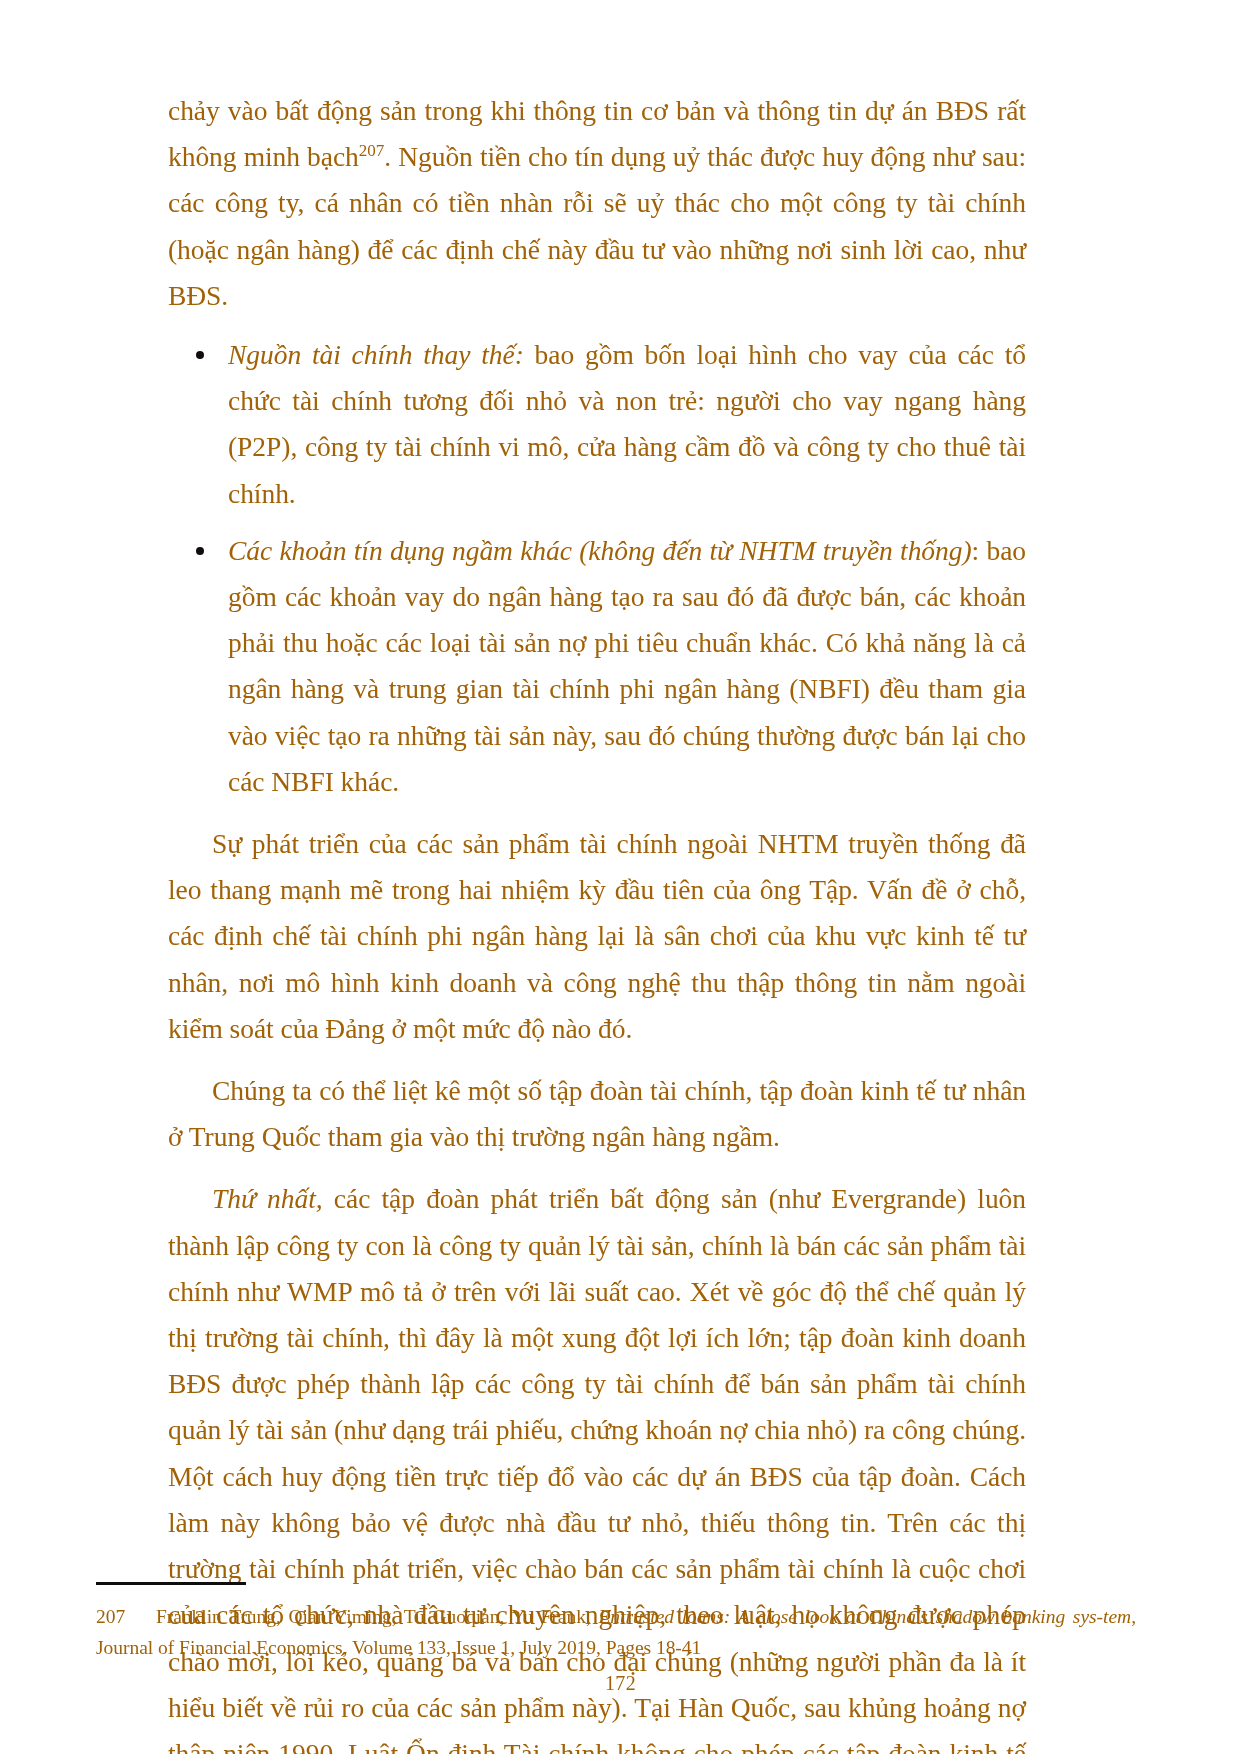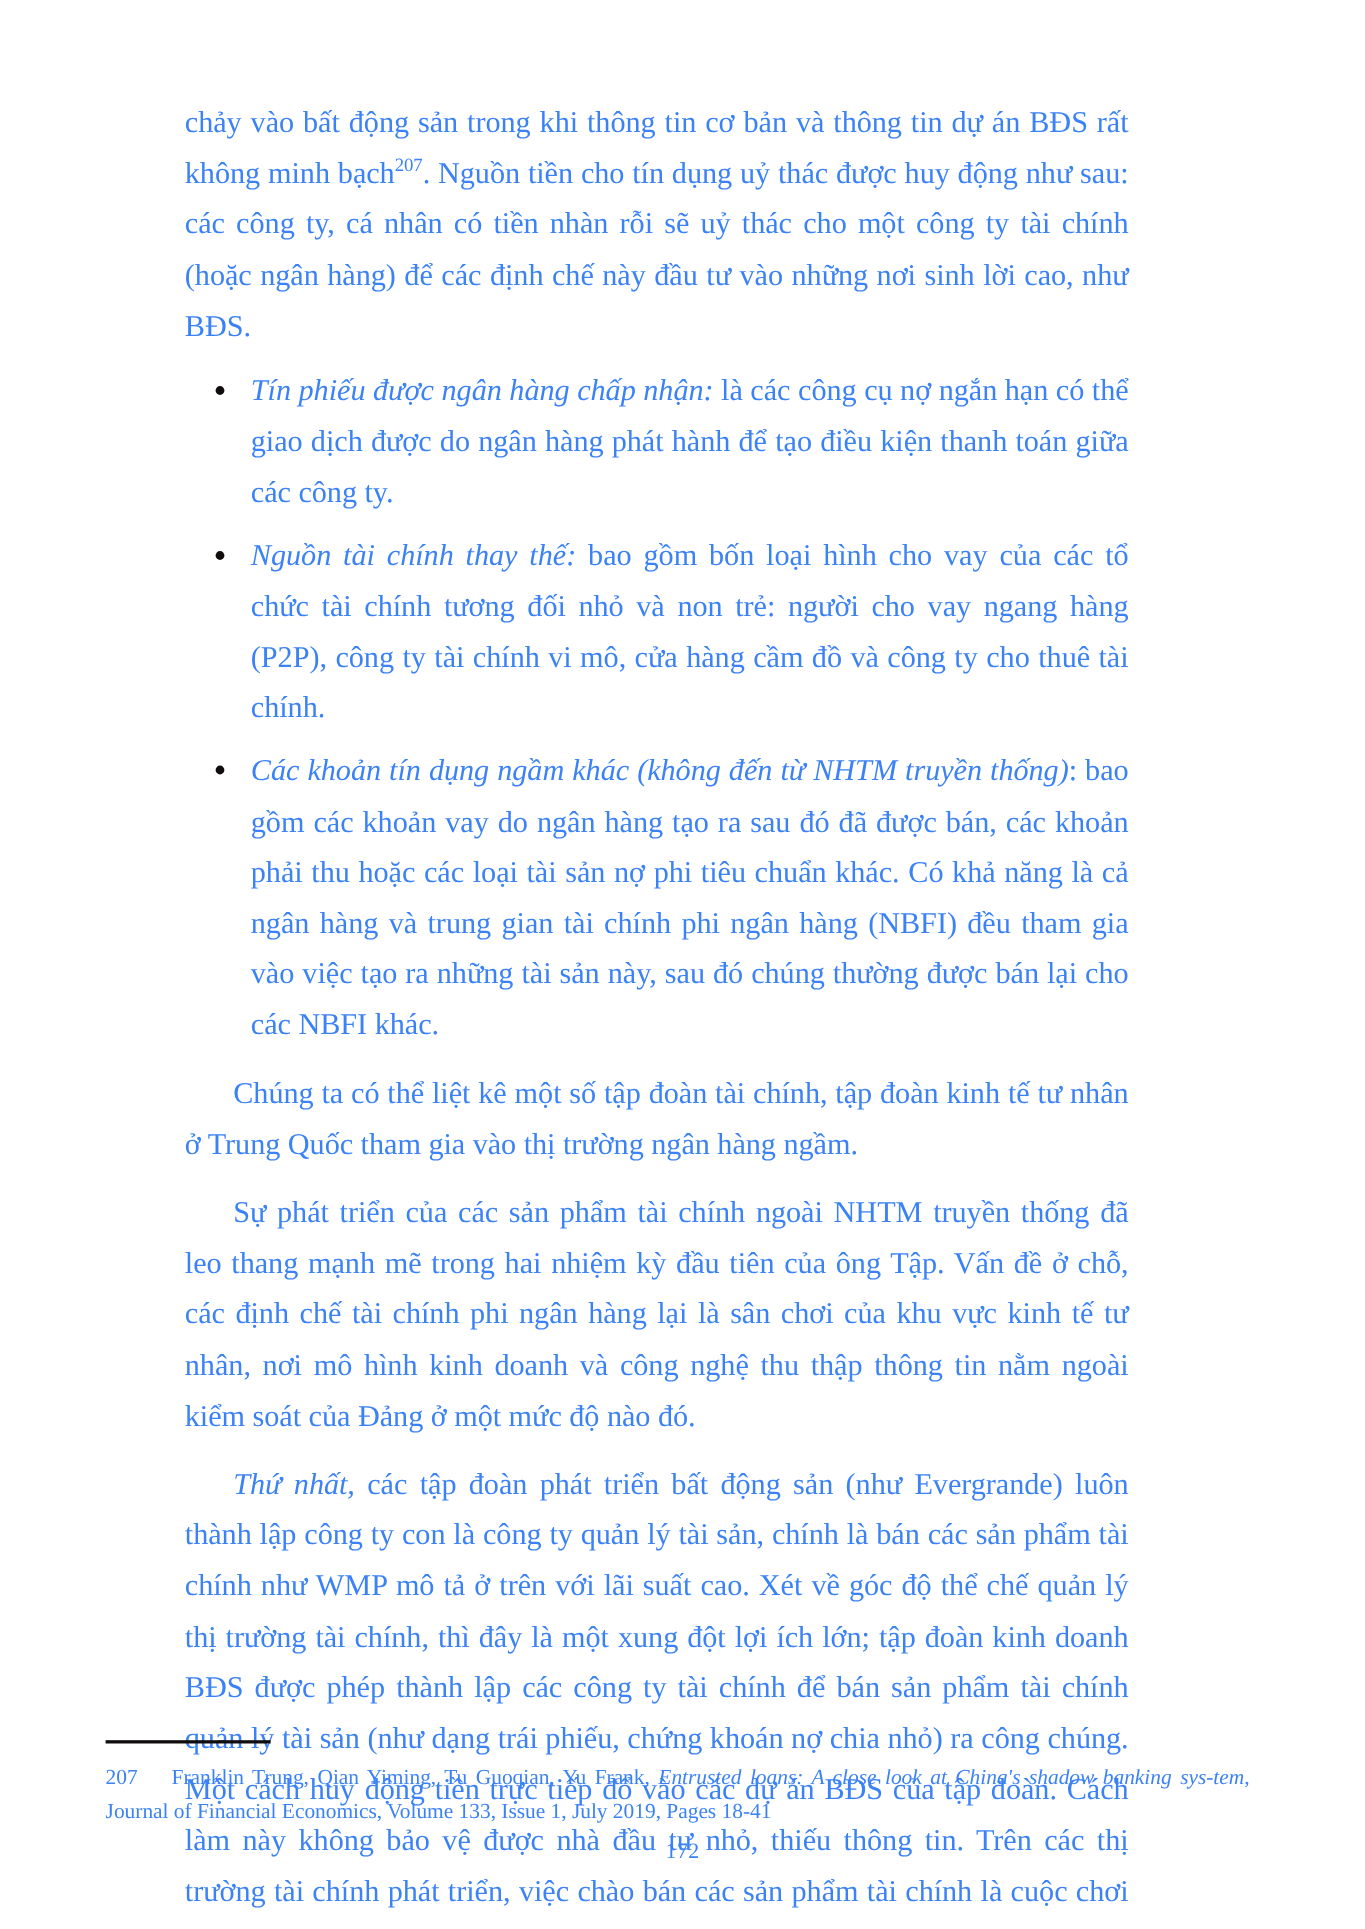--- a/index.html
+++ b/index.html
@@ -8,21 +8,21 @@
     background: #ffffff;
   }
   .page {
     position: relative;
     width: 1241px;
     height: 1754px;
     background: #ffffff;
     margin: 0 auto;
     overflow: hidden;
     font-family: "Liberation Serif", "DejaVu Serif", serif;
-    color: #3b82f6;
+    color: #a16207;
   }
   .content {
     position: absolute;
     left: 168px;
     top: 88px;
     width: 858px;
   }
   p.body {
     margin: 0;
     font-size: 27.5px;
@@ -111,33 +111,30 @@
 <body>
 
 <div class="page">
 
   <div class="content">
 
     <p class="body first"><span>chảy vào bất động sản trong khi thông tin cơ bản và thông tin dự án BĐS rất không minh bạch</span><sup class="fnref">207</sup><span>. Nguồn tiền cho tín dụng uỷ thác được huy động như sau: các công ty, cá nhân có tiền nhàn rỗi sẽ uỷ thác cho một công ty tài chính (hoặc ngân hàng) để các định chế này đầu tư vào những nơi sinh lời cao, như BĐS.</span></p>
 
     <ul class="bullets">
       <li>
-        <span class="dot"></span><span class="it">Tín phiếu được ngân hàng chấp nhận:</span><span> là các công cụ nợ ngắn hạn có thể giao dịch được do ngân hàng phát hành để tạo điều kiện thanh toán giữa các công ty.</span>
-      </li>
-      <li>
         <span class="dot"></span><span class="it">Nguồn tài chính thay thế:</span><span> bao gồm bốn loại hình cho vay của các tổ chức tài chính tương đối nhỏ và non trẻ: người cho vay ngang hàng (P2P), công ty tài chính vi mô, cửa hàng cầm đồ và công ty cho thuê tài chính.</span>
       </li>
       <li>
         <span class="dot"></span><span class="it">Các khoản tín dụng ngầm khác (không đến từ NHTM truyền thống)</span><span>: bao gồm các khoản vay do ngân hàng tạo ra sau đó đã được bán, các khoản phải thu hoặc các loại tài sản nợ phi tiêu chuẩn khác. Có khả năng là cả ngân hàng và trung gian tài chính phi ngân hàng (NBFI) đều tham gia vào việc tạo ra những tài sản này, sau đó chúng thường được bán lại cho các NBFI khác.</span>
       </li>
     </ul>
 
+    <p class="body indent">Sự phát triển của các sản phẩm tài chính ngoài NHTM truyền thống đã leo thang mạnh mẽ trong hai nhiệm kỳ đầu tiên của ông Tập. Vấn đề ở chỗ, các định chế tài chính phi ngân hàng lại là sân chơi của khu vực kinh tế tư nhân, nơi mô hình kinh doanh và công nghệ thu thập thông tin nằm ngoài kiểm soát của Đảng ở một mức độ nào đó.</p>
+
     <p class="body indent">Chúng ta có thể liệt kê một số tập đoàn tài chính, tập đoàn kinh tế tư nhân ở Trung Quốc tham gia vào thị trường ngân hàng ngầm.</p>
-
-    <p class="body indent">Sự phát triển của các sản phẩm tài chính ngoài NHTM truyền thống đã leo thang mạnh mẽ trong hai nhiệm kỳ đầu tiên của ông Tập. Vấn đề ở chỗ, các định chế tài chính phi ngân hàng lại là sân chơi của khu vực kinh tế tư nhân, nơi mô hình kinh doanh và công nghệ thu thập thông tin nằm ngoài kiểm soát của Đảng ở một mức độ nào đó.</p>
 
     <p class="body indent"><span class="it">Thứ nhất,</span><span> các tập đoàn phát triển bất động sản (như Evergrande) luôn thành lập công ty con là công ty quản lý tài sản, chính là bán các sản phẩm tài chính như WMP mô tả ở trên với lãi suất cao. Xét về góc độ thể chế quản lý thị trường tài chính, thì đây là một xung đột lợi ích lớn; tập đoàn kinh doanh BĐS được phép thành lập các công ty tài chính để bán sản phẩm tài chính quản lý tài sản (như dạng trái phiếu, chứng khoán nợ chia nhỏ) ra công chúng. Một cách huy động tiền trực tiếp đổ vào các dự án BĐS của tập đoàn. Cách làm này không bảo vệ được nhà đầu tư nhỏ, thiếu thông tin. Trên các thị trường tài chính phát triển, việc chào bán các sản phẩm tài chính là cuộc chơi của các tổ chức, nhà đầu tư chuyên nghiệp, theo luật, họ không được phép chào mời, lôi kéo, quảng bá và bán cho đại chúng (những người phần đa là ít hiểu biết về rủi ro của các sản phẩm này). Tại Hàn Quốc, sau khủng hoảng nợ thập niên 1990, Luật Ổn định Tài chính không cho phép các tập đoàn kinh tế phi tài chính được tự ý thành lập các công ty tài chính, kinh doanh kiếm lời trên thị trường tài chính. Ý thức được rủi ro này, Dự thảo Luật ổn định tài chính của ông Tập Cận Bình cũng đưa ra điều khoản tương tự như Hàn Quốc; nhưng cho tới nay, chưa thấy ĐCSTQ để cập tới việc đưa Dự thảo Luật ổn định tài chính</span></p>
 
   </div>
 
   <div class="footnote-zone">
     <div class="fn-rule"></div>
     <p class="fn-text"><span class="fn-num">207</span><span>Franklin Trung, Qian Yiming, Tu Guoqian, Yu Frank, </span><span class="it">Entrusted loans: A close look at China's shadow banking sys-tem</span><span>, Journal of Financial Economics,  Volume 133, Issue 1, July 2019, Pages 18-41</span></p>
   </div>
 

